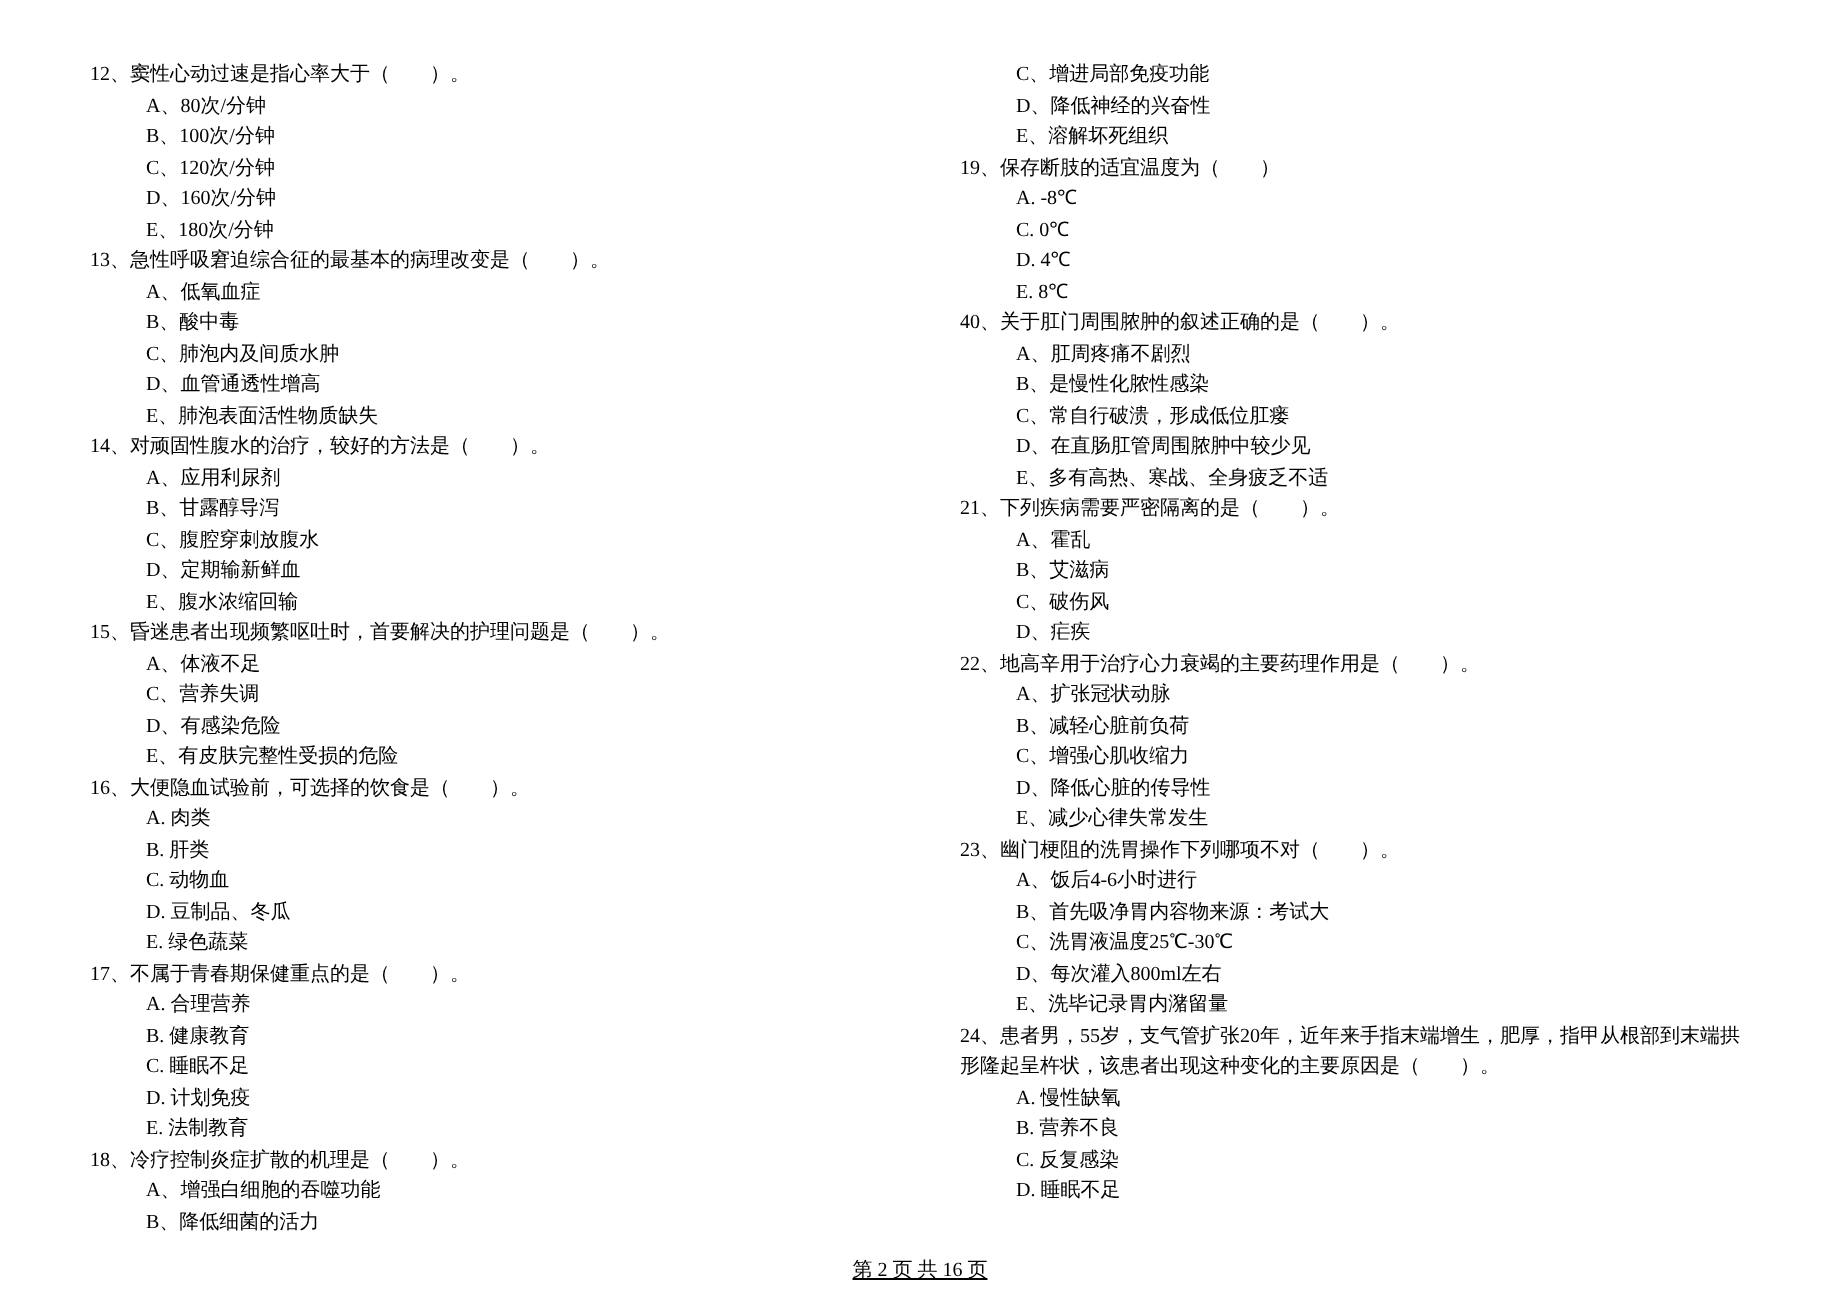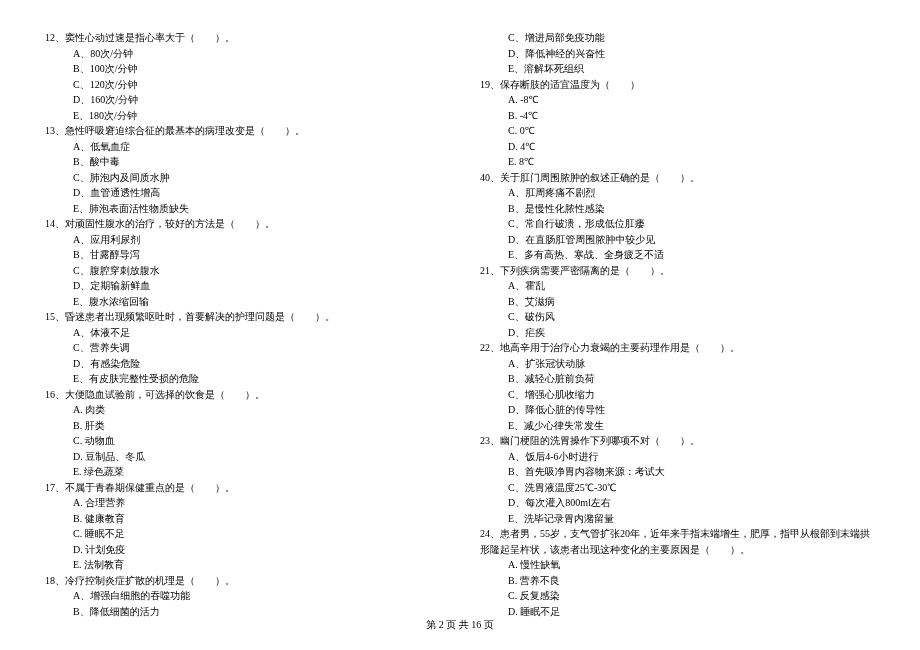--- a/index.html
+++ b/index.html
@@ -30,25 +30,26 @@
       margin-bottom: 0;
     }
     .q-text {
       padding-left: 0;
     }
     .option {
       padding-left: 28px;
     }
     .footer {
       position: absolute;
-      bottom: 18px;
+      bottom: 8px;
       left: 0;
       right: 0;
       text-align: center;
       font-size: 10px;
+      text-decoration: underline;
     }
   </style>
 </head>
 <body>
 
 <div class="columns">
   <div class="column">
     <div class="question">
       <div class="q-text">12、窦性心动过速是指心率大于（　　）。</div>
       <div class="option">A、80次/分钟</div>
@@ -105,21 +106,20 @@
 
   <div class="column">
     <div class="question">
       <div class="option">C、增进局部免疫功能</div>
       <div class="option">D、降低神经的兴奋性</div>
       <div class="option">E、溶解坏死组织</div>
     </div>
     <div class="question">
       <div class="q-text">19、保存断肢的适宜温度为（　　）</div>
       <div class="option">A. -8℃</div>
-      <div class="option">B. -4℃</div>
       <div class="option">C. 0℃</div>
       <div class="option">D. 4℃</div>
       <div class="option">E. 8℃</div>
     </div>
     <div class="question">
       <div class="q-text">40、关于肛门周围脓肿的叙述正确的是（　　）。</div>
       <div class="option">A、肛周疼痛不剧烈</div>
       <div class="option">B、是慢性化脓性感染</div>
       <div class="option">C、常自行破溃，形成低位肛瘘</div>
       <div class="option">D、在直肠肛管周围脓肿中较少见</div>

